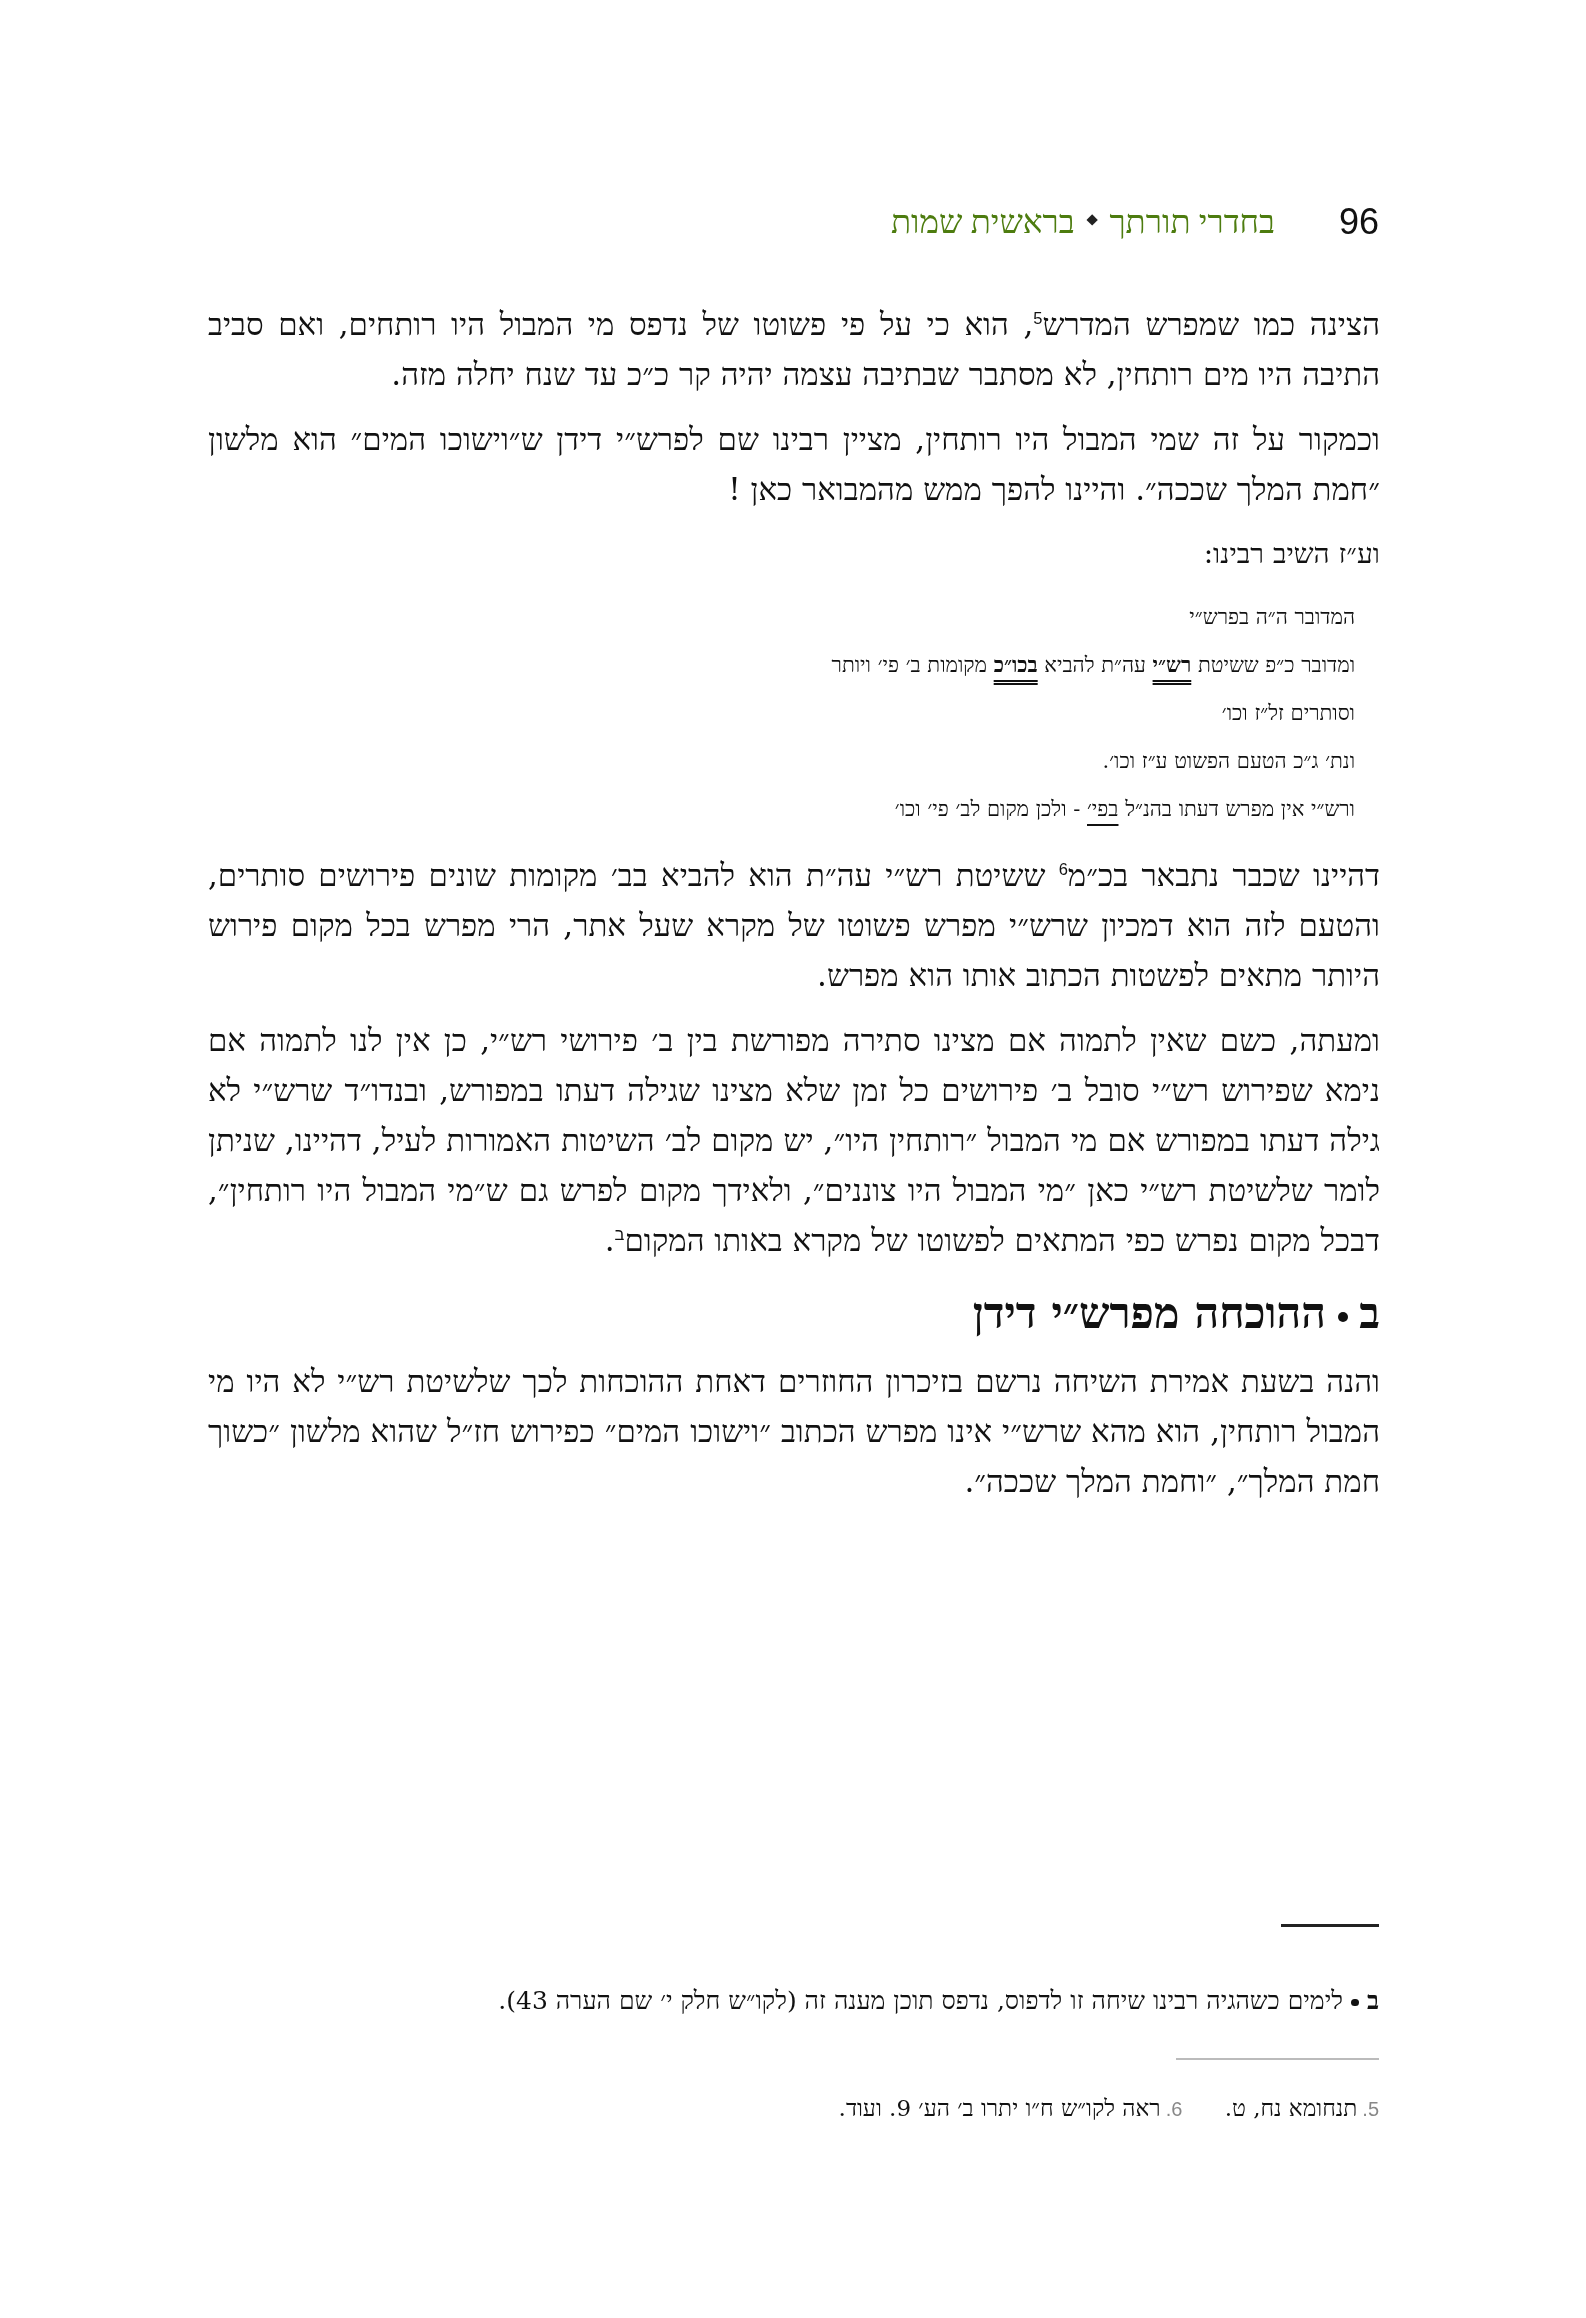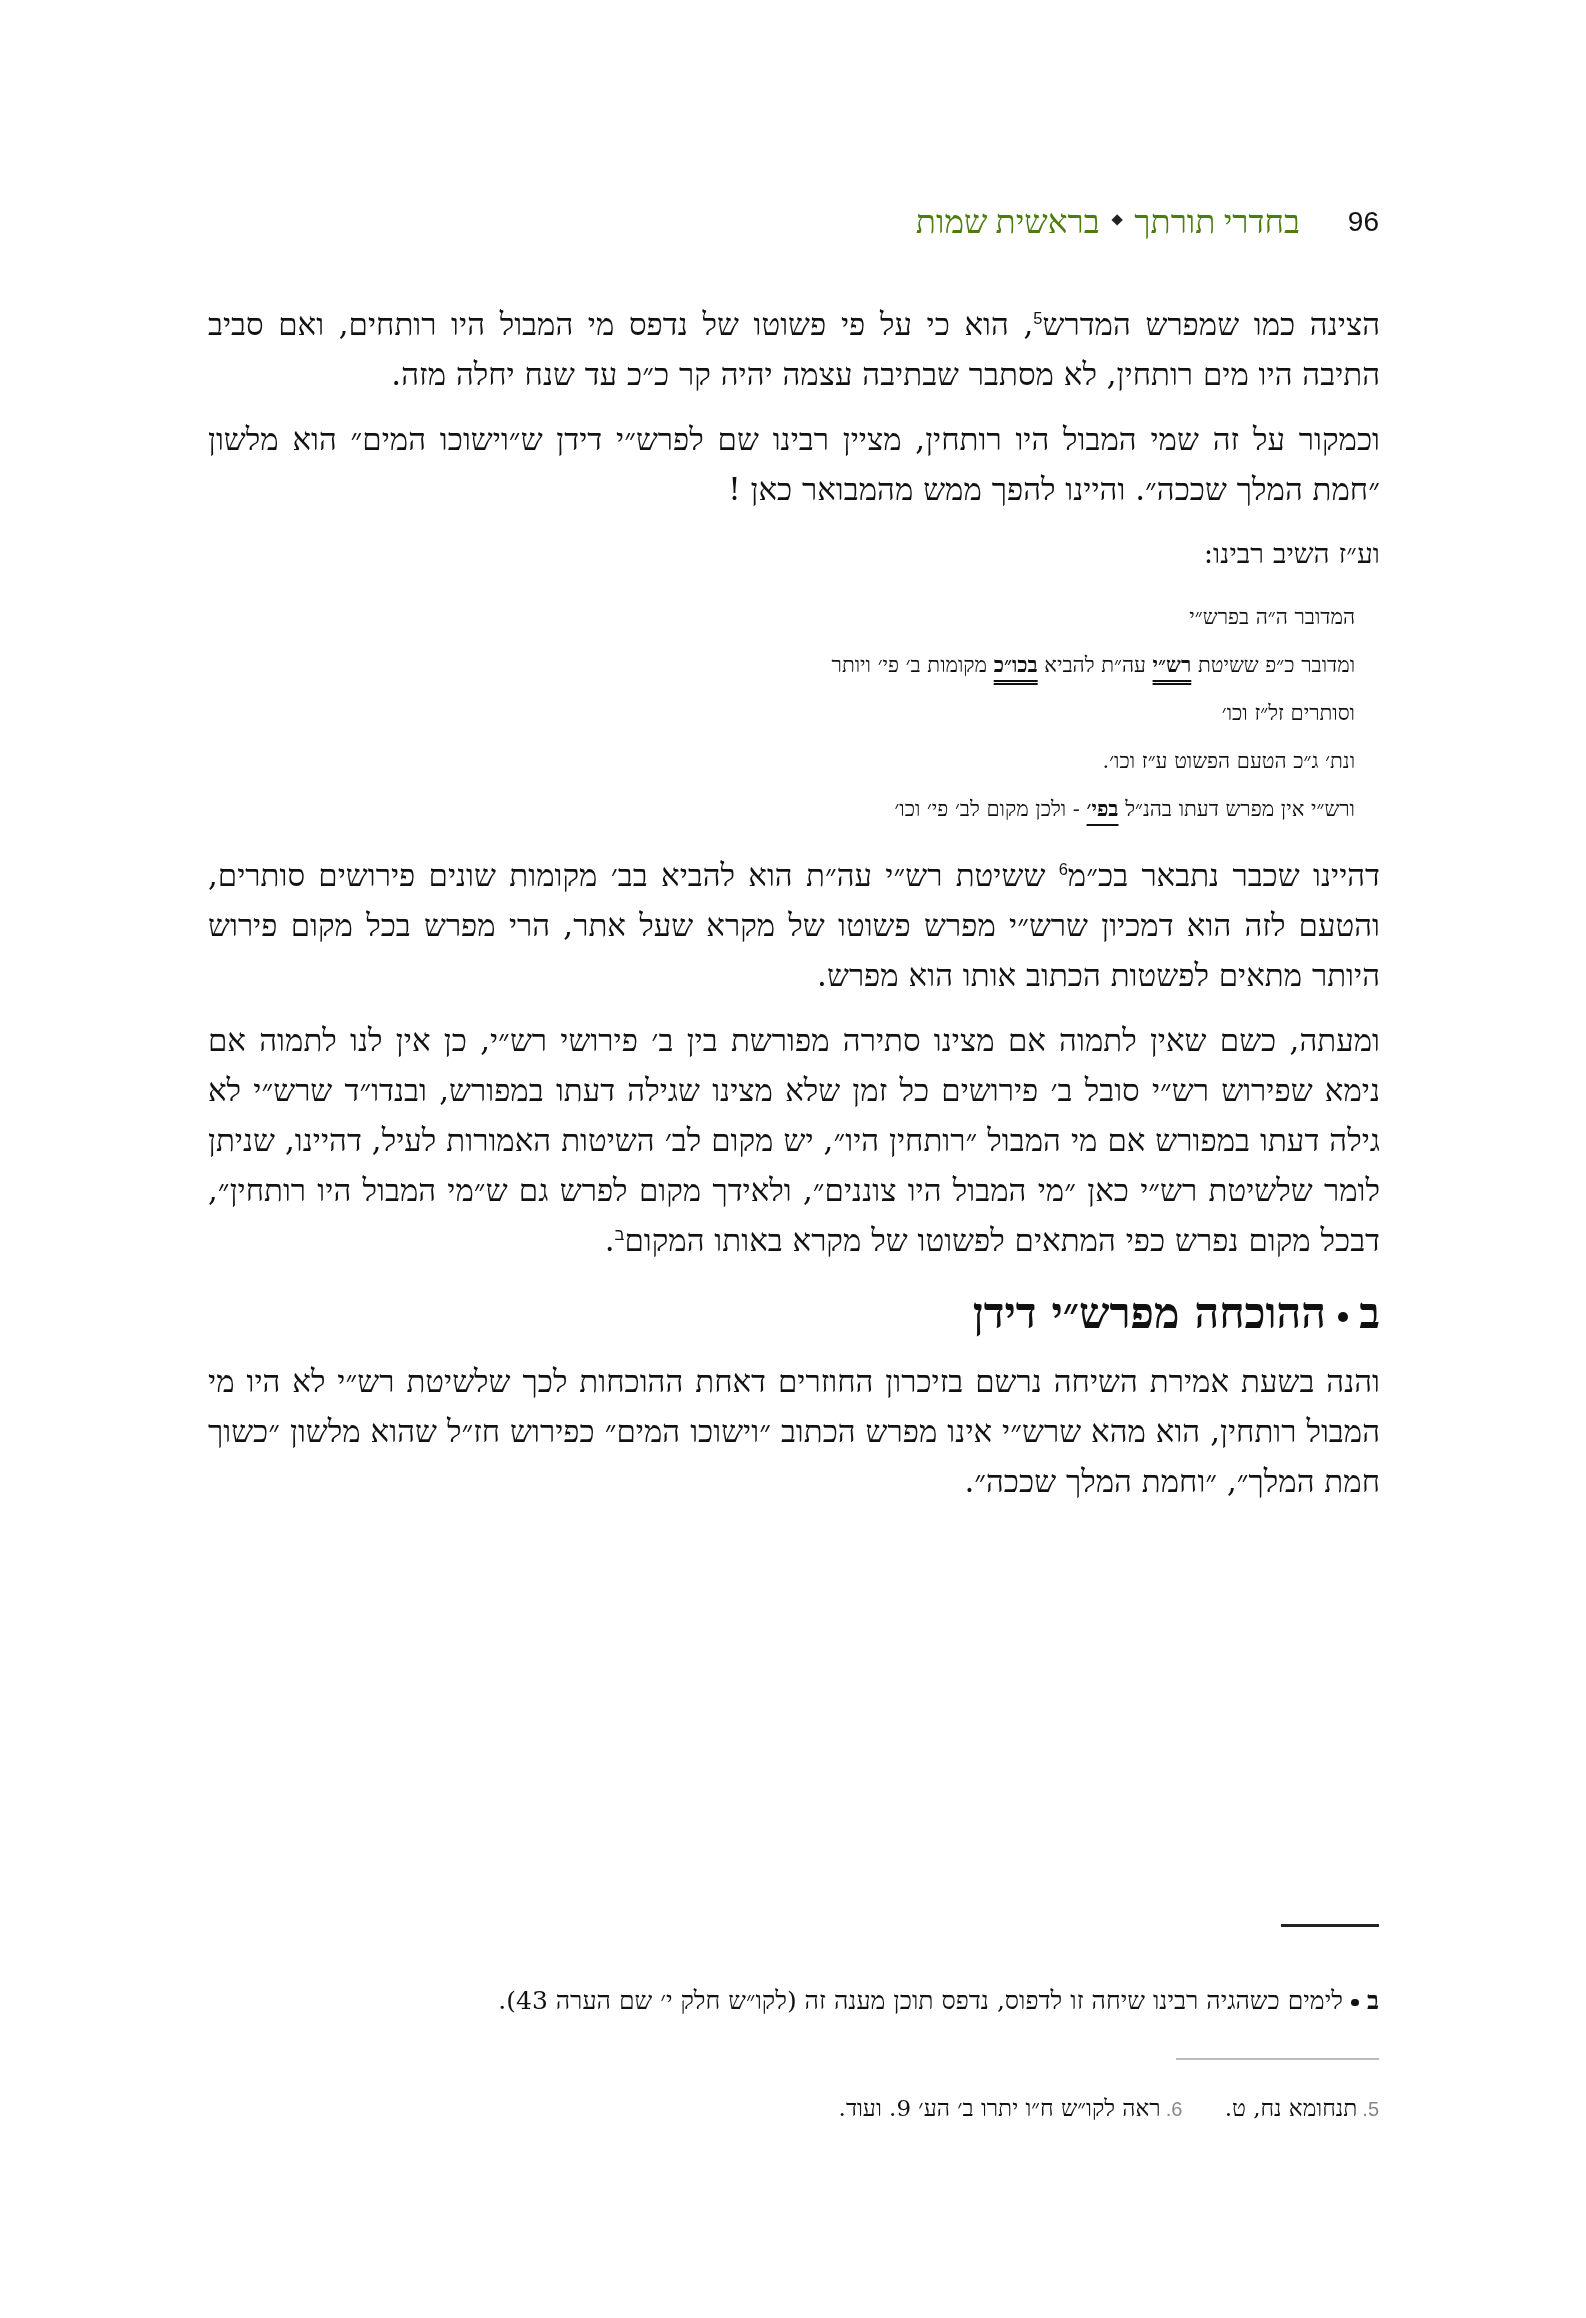--- a/index.html
+++ b/index.html
@@ -2,35 +2,35 @@
 <html style="font-size:13.2px"><head>
 <meta charset="utf-8">
 <style>
   html, body { margin:0; padding:0; background:#ffffff; }
   body { width:1587px; height:2319px; position:relative; overflow:hidden;
          font-family:"DejaVu Serif", "Liberation Serif", serif; color:#111; }
   .page { position:absolute; left:0; top:0; width:1587px; height:2319px; }
 
   .running-header { position:absolute; top:197px; right:208px; left:198px; height:50px;
         direction:rtl; display:flex; align-items:center; }
-  .page-number { font-family:"Liberation Sans", sans-serif; font-size:28px; color:#111;
-        margin-left:48px; direction:ltr; }
+  .page-number { font-family:"Liberation Sans", sans-serif; font-size:36px; color:#111;
+        margin-left:64px; direction:ltr; }
   .header-title { font-size:33px; color:#4d7c0f; font-family:Liberation Serif, serif; }
   .header-sep { display:inline-block; width:8.3px; height:8.3px; background:#222;
         transform:rotate(45deg); margin:0 13.2px; vertical-align:middle; position:relative; top:-1.7px; }
 
   .body { position:absolute; top:299px; left:208px; width:1172px; direction:rtl; text-align:justify; }
   .para { font-size:31px; line-height:50px; margin:0 0 15px 0; text-align-last:right; }
   .para sup, .fnref { font-size:16.5px; vertical-align:super; line-height:0; font-family:"Liberation Sans", sans-serif; }
   .lead { font-size:28px; line-height:50px; margin:0 0 14px 0; }
 
   .quote { margin:0 0 16.5px 0; padding-right:25px; font-size:21px; line-height:48px; }
   .quote .qline { display:block; }
   .dbl { font-weight:bold; text-decoration:underline double; text-underline-offset:8.3px; text-decoration-thickness:1.7px; }
-  .sgl { font-weight:bold; text-decoration:underline; text-underline-offset:8.3px; text-decoration-thickness:1.7px; }
+  .sgl { font-weight:normal; text-decoration:underline; text-underline-offset:8.3px; text-decoration-thickness:1.7px; }
 
   .section-heading { font-size:43px; font-weight:bold; line-height:66px; margin:10px 0 10px 0; }
   .section-heading .bullet { display:inline-block; width:10px; height:10px; border-radius:50%;
         background:#111; margin:0 11.6px; vertical-align:middle; }
 
   .fn-rule-short { position:absolute; top:1924px; right:208px; width:98px; height:2.5px; background:#222; }
   .footnote-b { position:absolute; top:1983px; right:208px; width:1172px; direction:rtl;
         font-size:25px; line-height:36px; }
   .footnote-b .fn-letter { font-weight:bold; }
   .footnote-b .dot { display:inline-block; width:7.4px; height:7.4px; border-radius:50%; background:#111;

